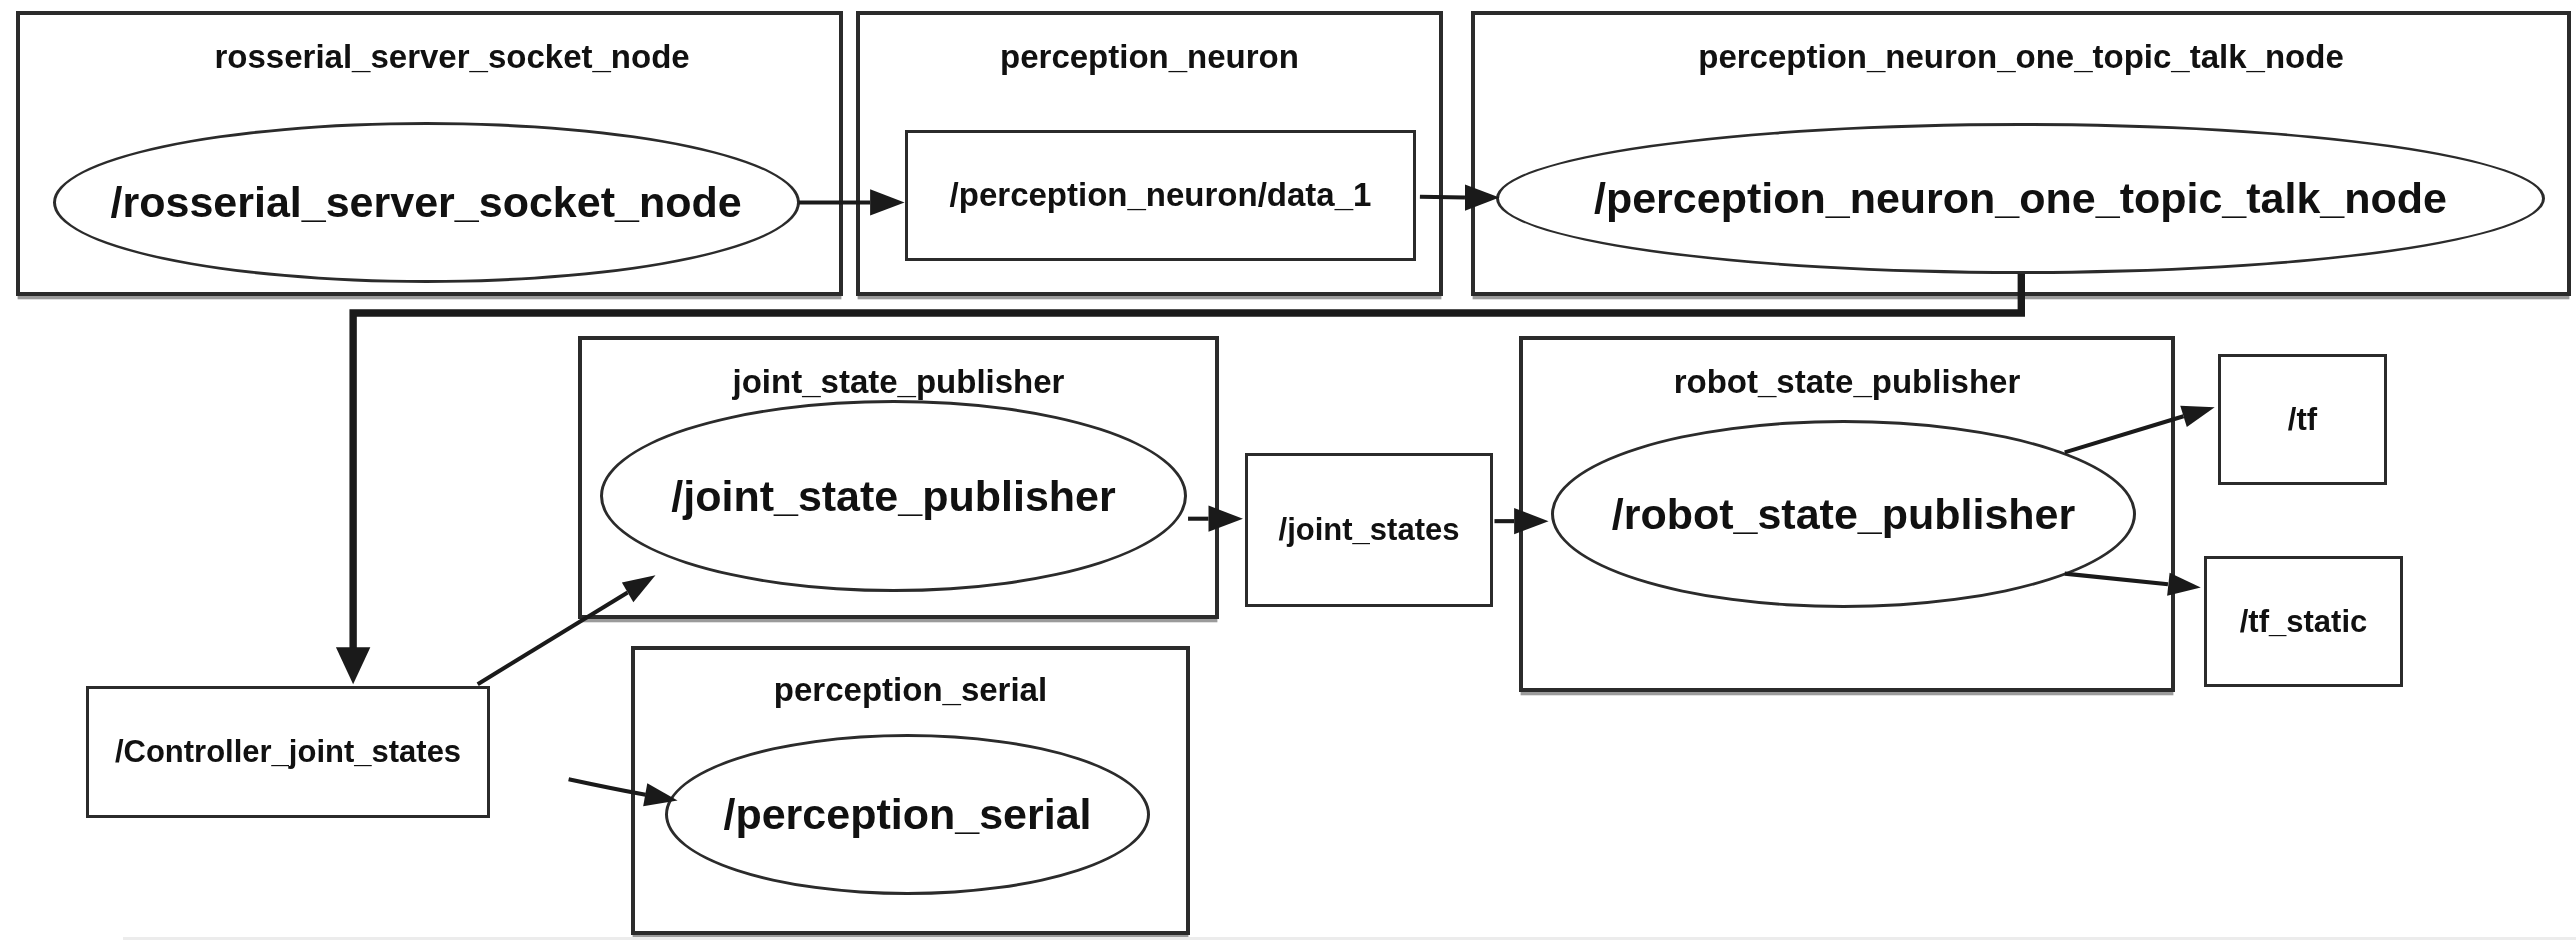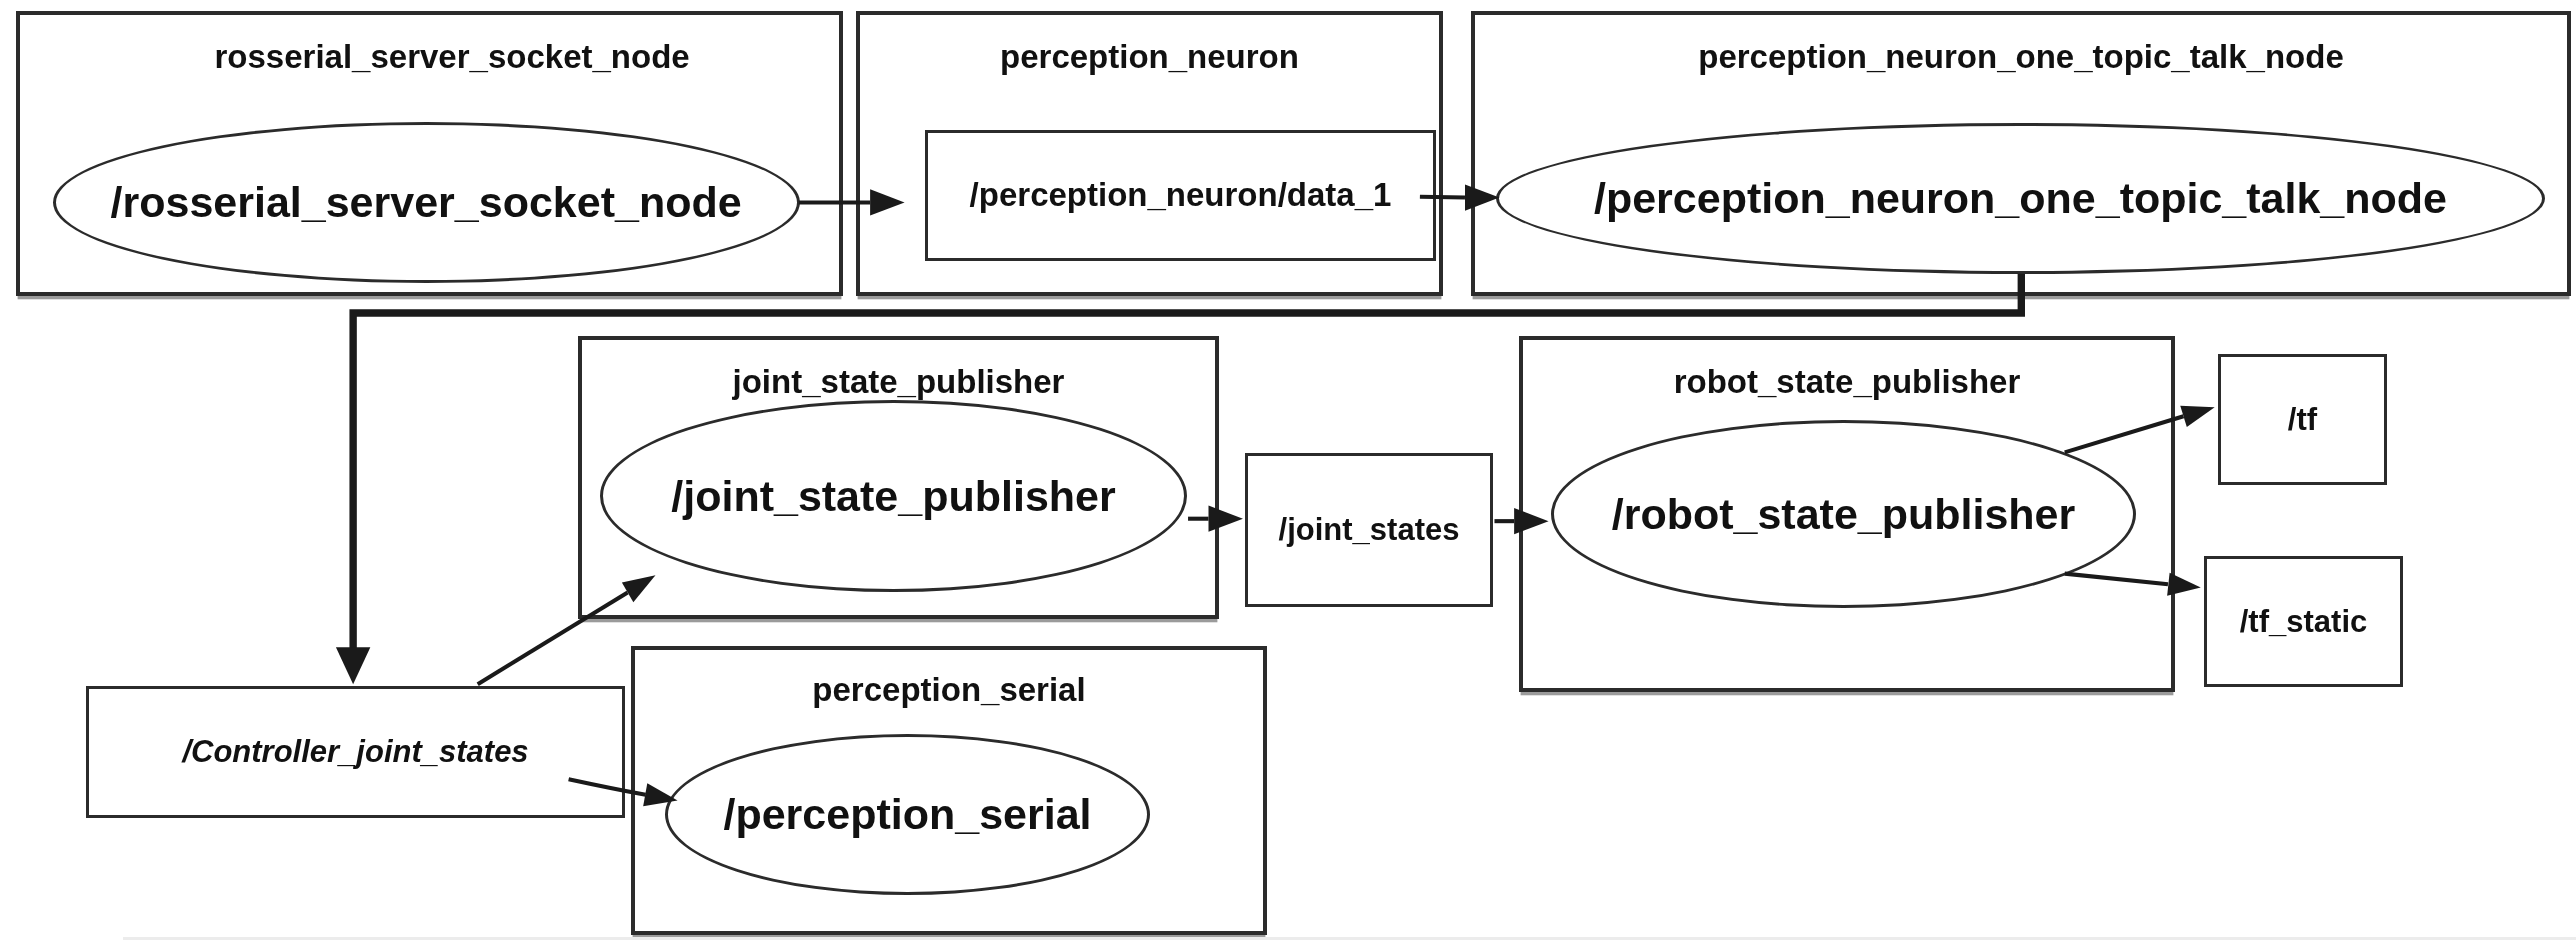--- a/index.html
+++ b/index.html
@@ -37,21 +37,21 @@
 
   <div class="cluster" style="left:15.6px; top:10.7px; width:827px; height:285px;">
     <div class="cluster-label" style="top:23px;padding-left:46px;">rosserial_server_socket_node</div>
     <div class="ellipse-node" style="left:33px; top:107px; width:747px; height:161px;">
       <span>/rosserial_server_socket_node</span>
     </div>
   </div>
 
   <div class="cluster" style="left:856px; top:10.7px; width:587px; height:285px;">
     <div class="cluster-label" style="top:23px;">perception_neuron</div>
-    <div class="rect-node" style="left:45px; top:115px; width:511px; height:131px; font-size:33px;margin-left:20px;">
+    <div class="rect-node" style="left:45px; top:115px; width:511px; height:131px; font-size:33px;">
       <span>/perception_neuron/data_1</span>
     </div>
   </div>
 
   <div class="cluster" style="left:1471px; top:10.7px; width:1100px; height:285px;">
     <div class="cluster-label" style="top:23px;">perception_neuron_one_topic_talk_node</div>
     <div class="ellipse-node" style="left:21px; top:108px; width:1049px; height:151px;">
       <span>/perception_neuron_one_topic_talk_node</span>
     </div>
   </div>
@@ -75,25 +75,25 @@
   </div>
 
   <div class="rect-node" style="left:2218px; top:354px; width:169px; height:131px;">
     <span>/tf</span>
   </div>
 
   <div class="rect-node" style="left:2204px; top:556px; width:199px; height:131px;">
     <span>/tf_static</span>
   </div>
 
-  <div class="rect-node" style="left:86px; top:686px; width:539px; height:132px;font-style:italic;">
+  <div class="rect-node" style="left:86px; top:686px; width:404px; height:132px;">
     <span>/Controller_joint_states</span>
   </div>
 
-  <div class="cluster" style="left:631px; top:646px; width:636px; height:289px;padding-left:12px;">
+  <div class="cluster" style="left:631px; top:646px; width:559px; height:289px;padding-left:12px;">
     <div class="cluster-label" style="top:20.5px;">perception_serial</div>
     <div class="ellipse-node" style="left:30px; top:84px; width:485px; height:161px;">
       <span>/perception_serial</span>
     </div>
   </div>
 
   <div class="page-bottom-edge"></div>
 
   <svg class="edges-overlay" width="2576" height="944" viewBox="0 0 3144 1152">
     <g stroke="#1a1a1a" fill="#1a1a1a">

